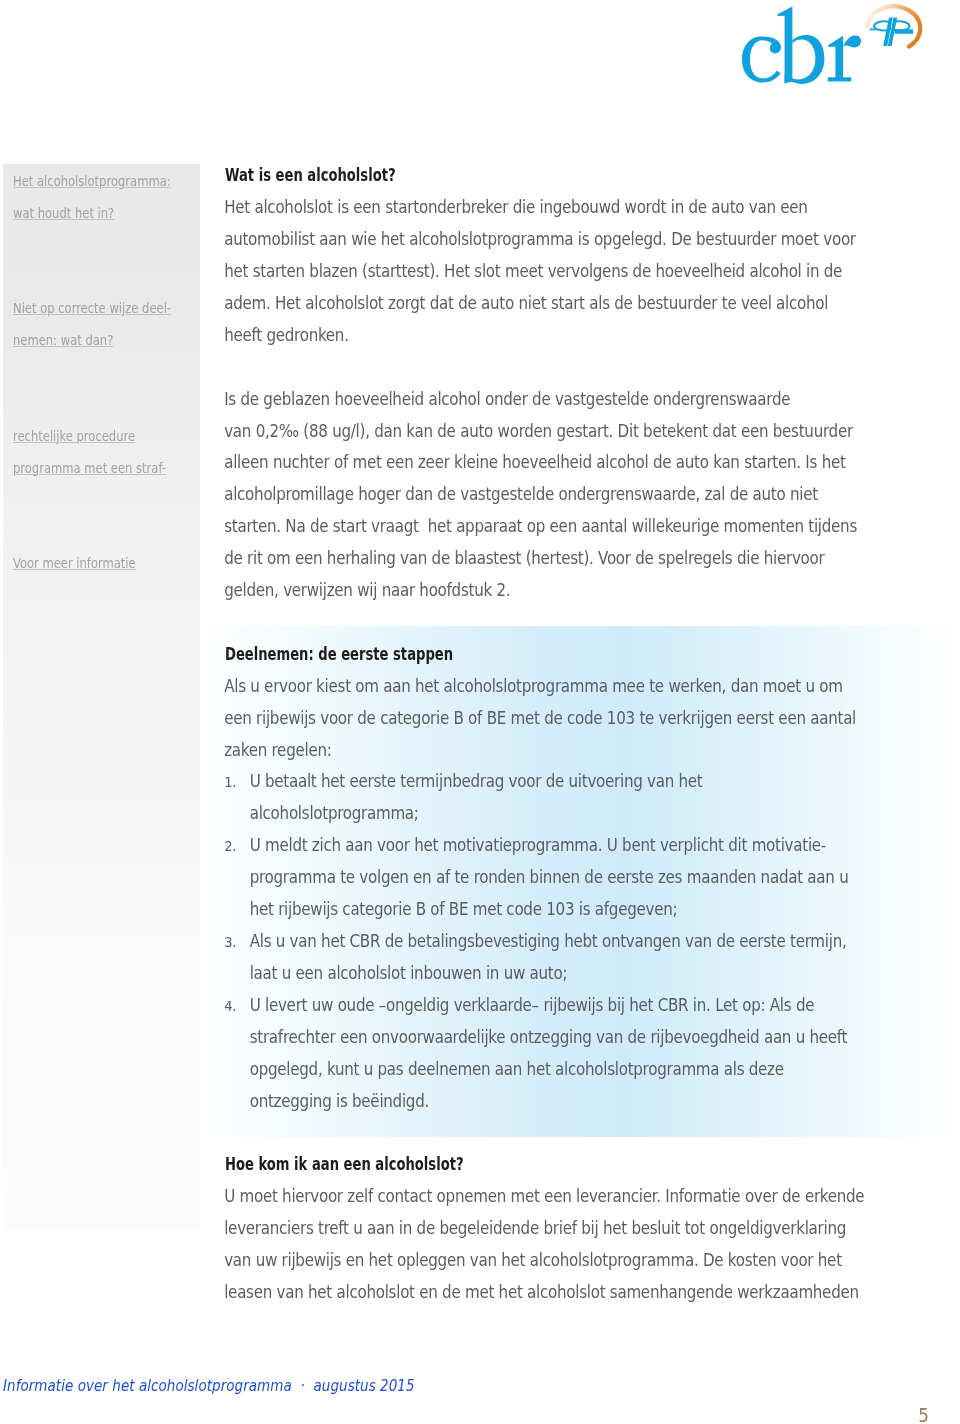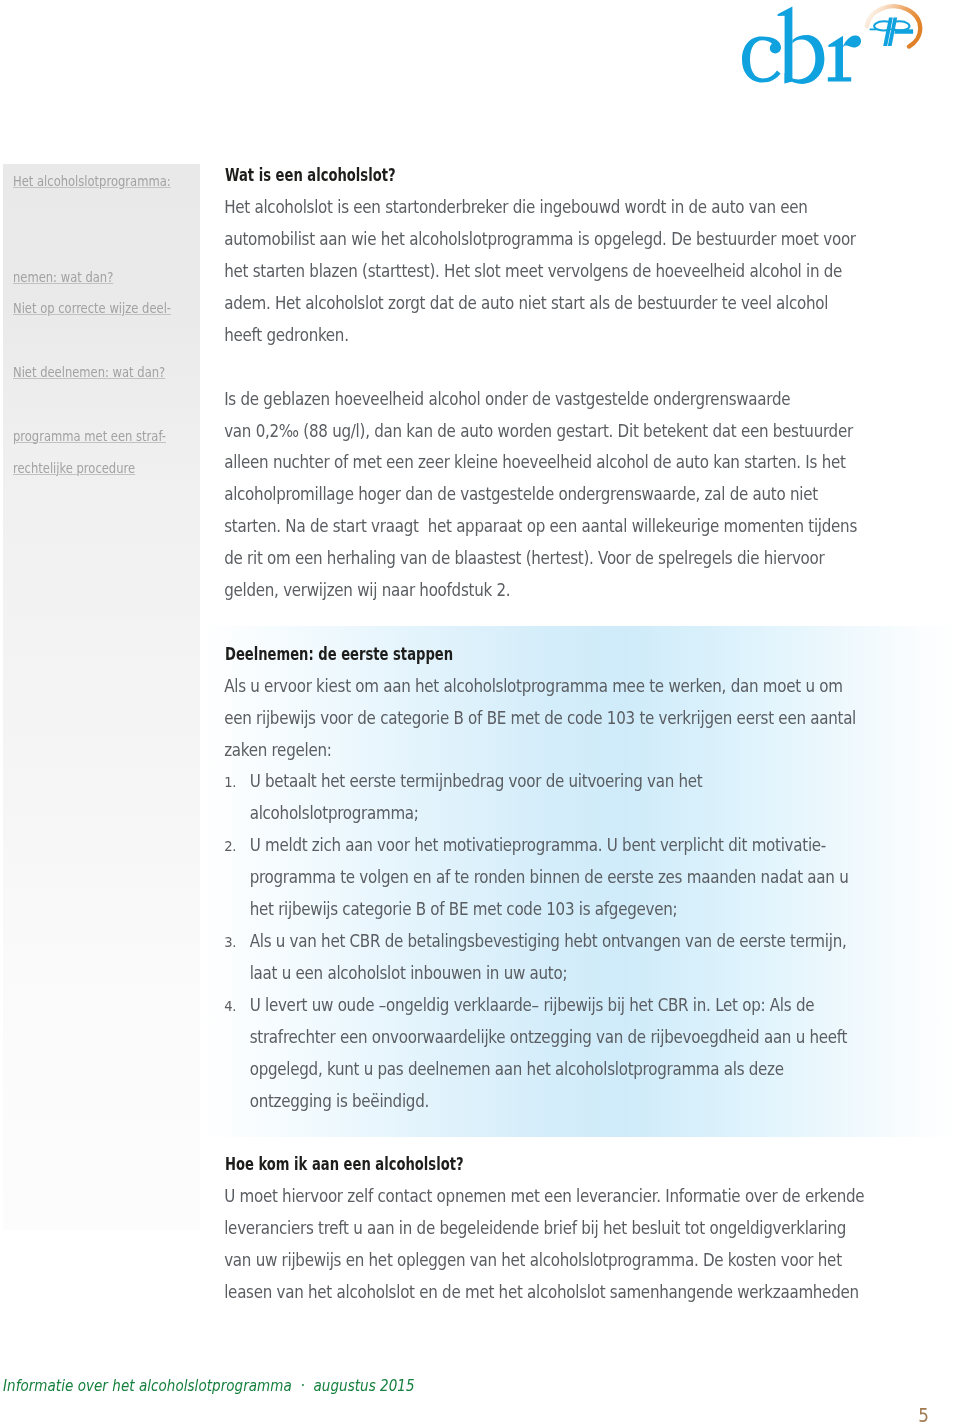--- a/index.html
+++ b/index.html
@@ -38,21 +38,21 @@
         color:#5a5d61;font-size:16.8px;letter-spacing:-0.27px;line-height:31.9px;
         white-space:pre;}
   .main .h{font-weight:bold;color:#1d1d1b;letter-spacing:0;margin-left:1px;
         display:inline-block;transform:scaleX(0.87);transform-origin:left center;}
   .main .blank{height:31.9px;}
   .main .li{position:relative;padding-left:25.5px;}
   .main .li .num{position:absolute;left:0;top:0;font-size:14.6px;letter-spacing:-0.2px;}
 
   
   .footer{position:absolute;left:3px;top:1375.4px;width:600px;white-space:pre;
-          font-style:italic;color:#15803d;font-size:15px;letter-spacing:0.05px;line-height:1;}
+          font-style:italic;color:#1d4ed8;font-size:15px;letter-spacing:0.05px;line-height:1;}
   .pageno{position:absolute;left:901px;top:1403px;width:28px;text-align:right;line-height:1;
           color:#a07a4e;font-size:18.6px;}
 </style>
 </head>
 <body>
 
 <div class="page">
 
   <div class="sidebar"></div>
   <div class="blueband"></div>
@@ -112,30 +112,31 @@
           <path d="M 895.2 27.1 L 913.1 27.1 L 913.1 29.8 L 894.2 29.8 Z"></path>
           <path d="M 889.0 13.5 L 892.8 13.5 L 887.2 41.9 L 883.2 41.9 Z"></path>
           <path d="M 893.5 13.5 L 897.2 13.5 L 891.6 41.9 L 887.8 41.9 Z"></path>
         </g>
       </g>
     </svg>
   </div>
 
   <nav class="nav" id="nav">
       <div class="item"><span>Het alcoholslotprogramma:</span></div>
+      <div class="item"><span>wat houdt het in?</span></div>
       <div class="spacer"></div>
       <div class="spacer"></div>
+      <div class="item"><span>Niet op correcte wijze deel-</span></div>
       <div class="item"><span>nemen: wat dan?</span></div>
-      <div class="item"><span>Niet op correcte wijze deel-</span></div>
-      <div class="spacer"></div>
-      <div class="item"><span>Niet deelnemen: wat dan?</span></div>
-      <div class="spacer"></div>
-      <div class="item"><span>programma met een straf-</span></div>
-      <div class="item"><span>rechtelijke procedure</span></div>
       <div class="spacer"></div>
       <div class="spacer"></div>
+      <div class="item"><span>rechtelijke procedure</span></div>
+      <div class="item"><span>programma met een straf-</span></div>
+      <div class="spacer"></div>
+      <div class="spacer"></div>
+      <div class="item"><span>Voor meer informatie</span></div>
     </nav>
 
   <div class="main" id="main"><div class="h">Wat is een alcoholslot?</div><div>Het alcoholslot is een startonderbreker die ingebouwd wordt in de auto van een</div><div>automobilist aan wie het alcoholslotprogramma is opgelegd. De bestuurder moet voor</div><div>het starten blazen (starttest). Het slot meet vervolgens de hoeveelheid alcohol in de</div><div>adem. Het alcoholslot zorgt dat de auto niet start als de bestuurder te veel alcohol</div><div>heeft gedronken.</div><div class="blank"></div><div>Is de geblazen hoeveelheid alcohol onder de vastgestelde ondergrenswaarde</div><div>van 0,2‰ (88 ug/l), dan kan de auto worden gestart. Dit betekent dat een bestuurder</div><div>alleen nuchter of met een zeer kleine hoeveelheid alcohol de auto kan starten. Is het</div><div>alcoholpromillage hoger dan de vastgestelde ondergrenswaarde, zal de auto niet</div><div>starten. Na de start vraagt  het apparaat op een aantal willekeurige momenten tijdens</div><div>de rit om een herhaling van de blaastest (hertest). Voor de spelregels die hiervoor</div><div>gelden, verwijzen wij naar hoofdstuk 2.</div><div class="blank"></div><div class="h">Deelnemen: de eerste stappen</div><div>Als u ervoor kiest om aan het alcoholslotprogramma mee te werken, dan moet u om</div><div>een rijbewijs voor de categorie B of BE met de code 103 te verkrijgen eerst een aantal</div><div>zaken regelen:</div><div class="li"><span class="num">1.</span>U betaalt het eerste termijnbedrag voor de uitvoering van het</div><div class="li">alcoholslotprogramma;</div><div class="li"><span class="num">2.</span>U meldt zich aan voor het motivatieprogramma. U bent verplicht dit motivatie-</div><div class="li">programma te volgen en af te ronden binnen de eerste zes maanden nadat aan u</div><div class="li">het rijbewijs categorie B of BE met code 103 is afgegeven;</div><div class="li"><span class="num">3.</span>Als u van het CBR de betalingsbevestiging hebt ontvangen van de eerste termijn,</div><div class="li">laat u een alcoholslot inbouwen in uw auto;</div><div class="li"><span class="num">4.</span>U levert uw oude –ongeldig verklaarde– rijbewijs bij het CBR in. Let op: Als de</div><div class="li">strafrechter een onvoorwaardelijke ontzegging van de rijbevoegdheid aan u heeft</div><div class="li">opgelegd, kunt u pas deelnemen aan het alcoholslotprogramma als deze</div><div class="li">ontzegging is beëindigd.</div><div class="blank"></div><div class="h">Hoe kom ik aan een alcoholslot?</div><div>U moet hiervoor zelf contact opnemen met een leverancier. Informatie over de erkende</div><div>leveranciers treft u aan in de begeleidende brief bij het besluit tot ongeldigverklaring</div><div>van uw rijbewijs en het opleggen van het alcoholslotprogramma. De kosten voor het</div><div>leasen van het alcoholslot en de met het alcoholslot samenhangende werkzaamheden</div></div>
 
   <div class="footer">Informatie over het alcoholslotprogramma  ·  augustus 2015</div>
   <div class="pageno">5</div>
 </div>
 
 </body></html>

